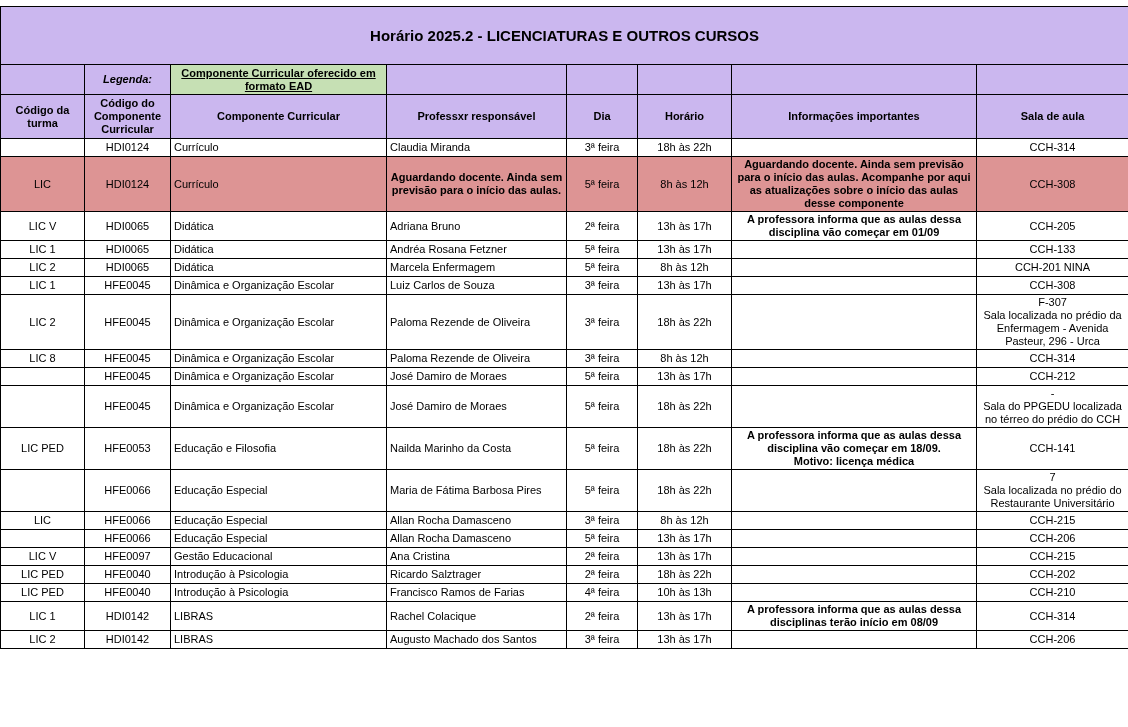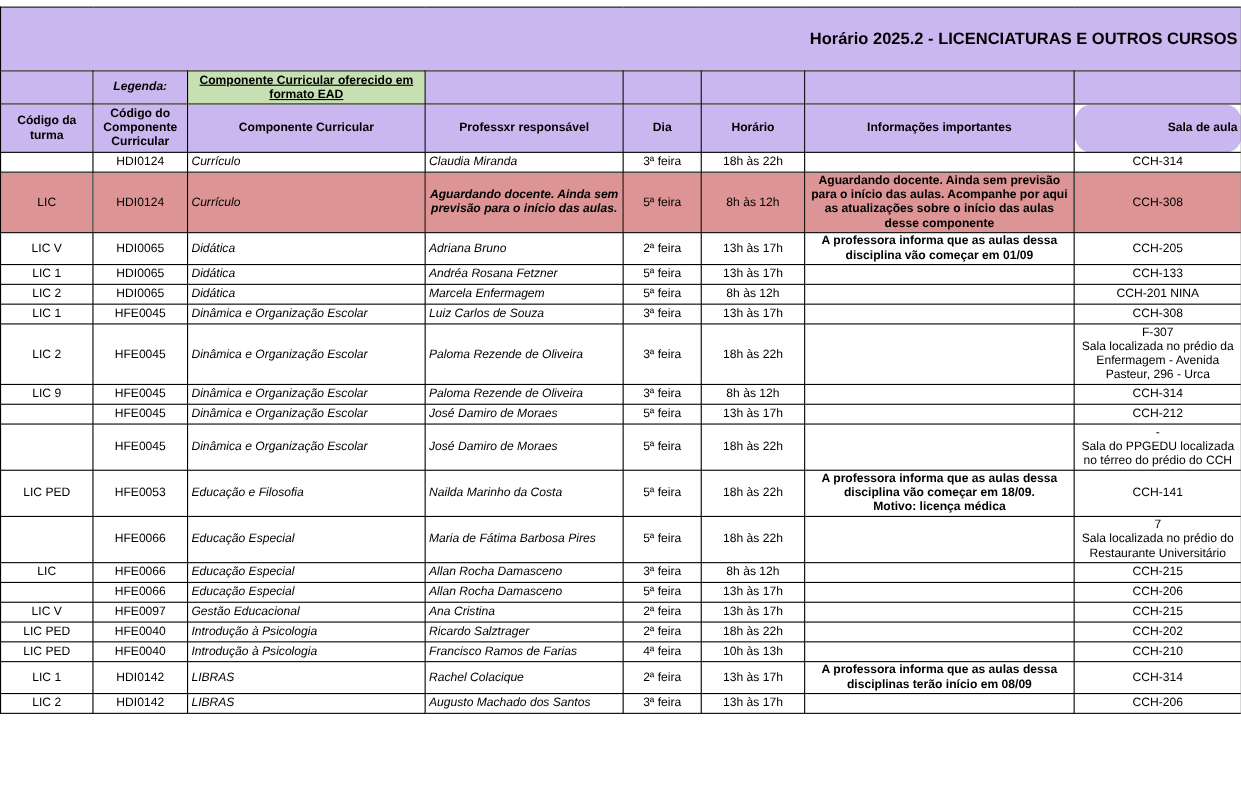--- a/index.html
+++ b/index.html
@@ -16,37 +16,37 @@
   col.c1 { width: 86px; }
   col.c2 { width: 216px; }
   col.c3 { width: 180px; }
   col.c4 { width: 71px; }
   col.c5 { width: 94px; }
   col.c6 { width: 245px; }
   col.c7 { width: 152px; }
 
   .title-cell {
     background: var(--purple, #cbb7ef);
-    height: 58px; text-align: right; vertical-align: middle;
+    height: 58px; text-align: center; vertical-align: middle;
     font-weight: bold; font-size: 15px; line-height: 18px;
   }
   .legend-row td { background: var(--purple, #cbb7ef); height: 30px; text-align: center; }
   .legend-label { font-weight: bold; font-style: italic; }
   .legend-ead {
     background: var(--green, #c6e0b4) !important;
     font-weight: bold; text-align: center; text-decoration: underline;
   }
   .header-row th {
     background: var(--purple, #cbb7ef);
     font-weight: bold; text-align: center; height: 44px; vertical-align: middle;
   }
-  .header-row th.hdr-sala { text-align: right; border-radius: 16px; }
+  .header-row th.hdr-sala { text-align: center; }
 
   tbody td { height: 18px; text-align: center; background: #fff; }
-  tbody td.col-componente, tbody td.col-professor { text-align: left; font-style: italic; }
+  tbody td.col-componente, tbody td.col-professor { text-align: left; }
   tbody td.col-info { font-weight: bold; white-space: pre-line; }
   tbody td.col-sala { white-space: pre-line; }
   tbody tr.alert td { background: var(--red, #dd9494); }
   tbody tr.alert td.col-professor { font-weight: bold; text-align: center; }
 </style>
 </head>
 <body>
 
 <table>
   <colgroup>
@@ -150,21 +150,21 @@
         <td class="col-codigo">HFE0045</td>
         <td class="col-componente">Dinâmica e Organização Escolar</td>
         <td class="col-professor">Paloma Rezende de Oliveira</td>
         <td class="col-dia">3ª feira</td>
         <td class="col-horario">18h às 22h</td>
         <td class="col-info"></td>
         <td class="col-sala">F-307
 Sala localizada no prédio da Enfermagem - Avenida Pasteur, 296 - Urca</td>
       </tr>
       <tr>
-        <td class="col-turma">LIC 9</td>
+        <td class="col-turma">LIC 8</td>
         <td class="col-codigo">HFE0045</td>
         <td class="col-componente">Dinâmica e Organização Escolar</td>
         <td class="col-professor">Paloma Rezende de Oliveira</td>
         <td class="col-dia">3ª feira</td>
         <td class="col-horario">8h às 12h</td>
         <td class="col-info"></td>
         <td class="col-sala">CCH-314</td>
       </tr>
       <tr>
         <td class="col-turma"></td>

